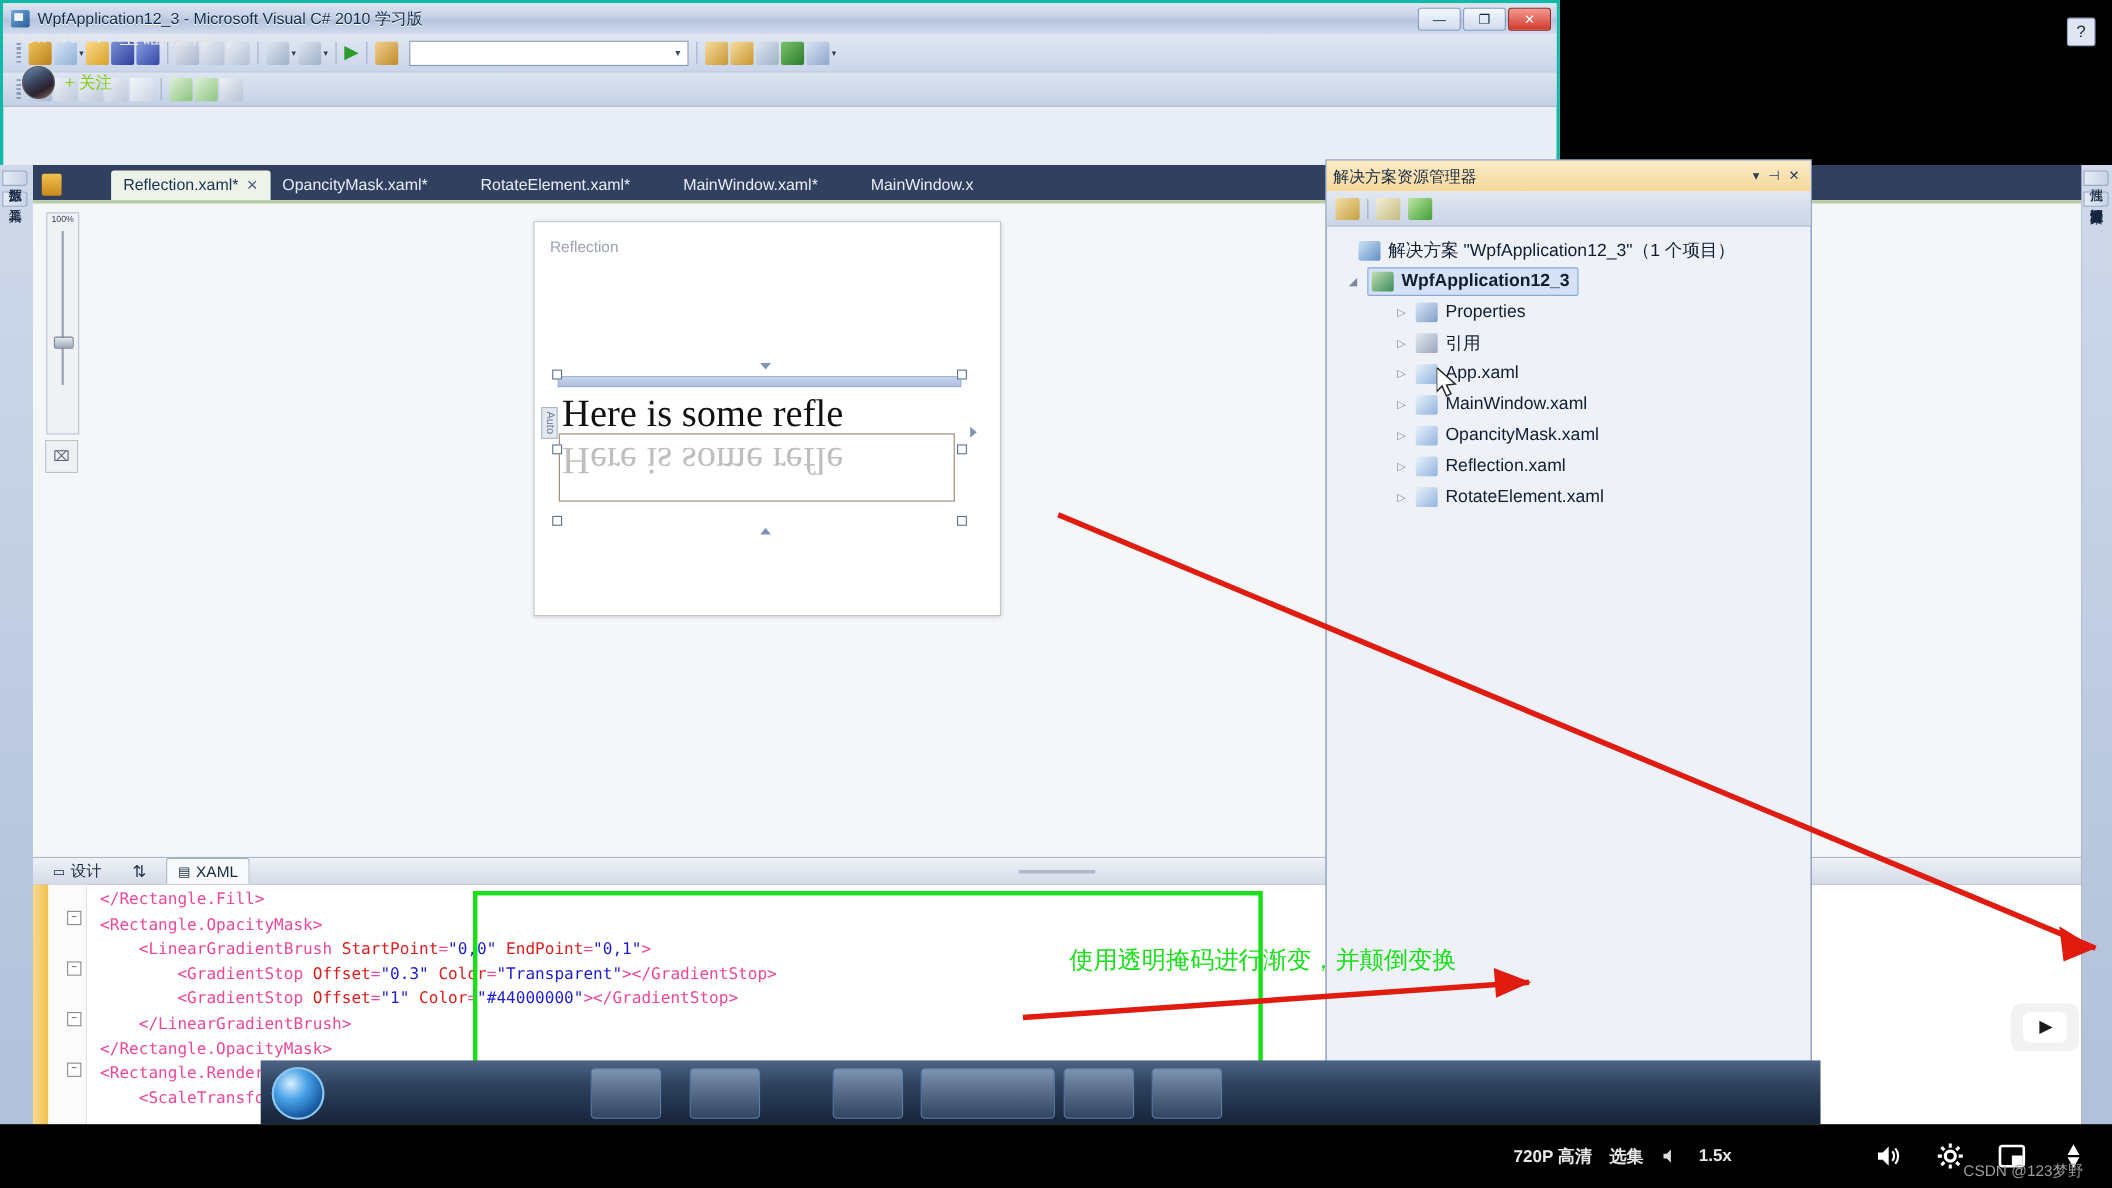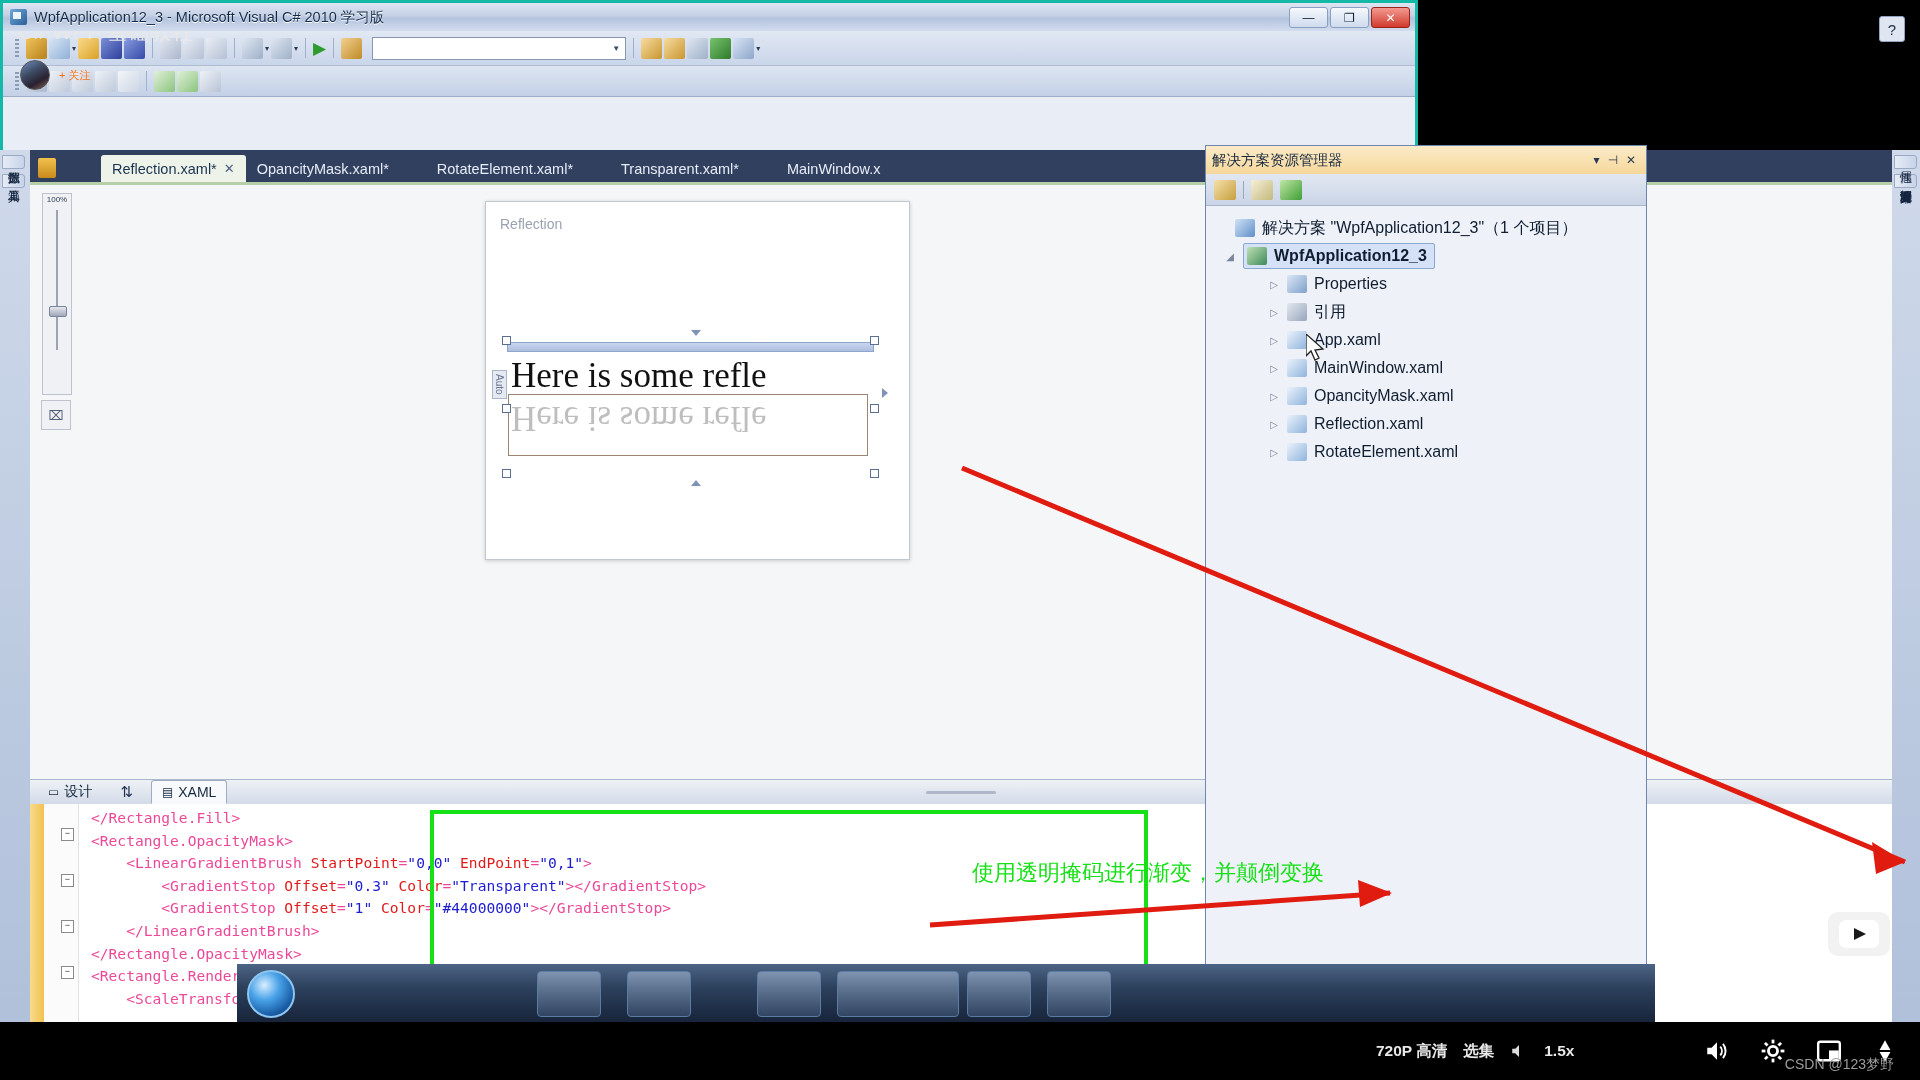--- a/index.html
+++ b/index.html
@@ -6,21 +6,21 @@
   body{width:1920px;height:1080px;overflow:hidden;position:relative;
        font-family:"Liberation Sans","DejaVu Sans",sans-serif;}
   .abs{position:absolute;}
 
   
   #video-title{left:18px;top:18px;color:#e8e8e8;font-size:21px;letter-spacing:.5px;}
   #uploader-row{left:20px;top:60px;display:flex;align-items:center;gap:9px;}
   #avatar{width:28px;height:28px;border-radius:50%;
      background:linear-gradient(150deg,#6f8fbe 0%,#3d4a63 40%,#2a2130 70%,#8b6a5a 100%);
      border:1px solid #555;}
-  #follow-btn{color:#f97316;font-size:11px;}
+  #follow-btn{color:#84cc16;font-size:15px;}
 
   
   #vs-window{left:237px;top:0px;width:1418px;height:1024px;background:#e9edf5;
      border:3px solid #14b8a6;box-sizing:border-box;}
   #vs-titlebar{height:28px;
      background:linear-gradient(180deg,#dfe6f2 0%,#c4d0e6 45%,#b4c3de 55%,#d2dcee 100%);
      display:flex;align-items:center;padding:0 4px;position:relative;}
   #vs-app-icon{width:17px;height:16px;margin:0 7px 0 3px;border-radius:2px;
      background:linear-gradient(135deg,#6fa8dc,#2b5f96);position:relative;}
   #vs-app-icon:after{content:"";position:absolute;left:3px;top:3px;width:8px;height:7px;background:#eef4fb;}
@@ -275,21 +275,21 @@
         <span>Reflection.xaml*</span>
         <span class="x">✕</span>
       </div>
       <div class="tab">
         <span>OpancityMask.xaml*</span>
       </div>
       <div class="tab" style="margin-left:26px;">
         <span>RotateElement.xaml*</span>
       </div>
       <div class="tab" style="margin-left:26px;">
-        <span>Transparent.xaml*</span>
+        <span>MainWindow.xaml*</span>
       </div>
       <div class="tab" style="margin-left:26px;">
         <span>MainWindow.x</span>
       </div>
     </div>
 
     <div id="designer">
       <div id="zoom-strip">
         <div class="lbl">100%</div>
         <div id="zoom-track"></div>

